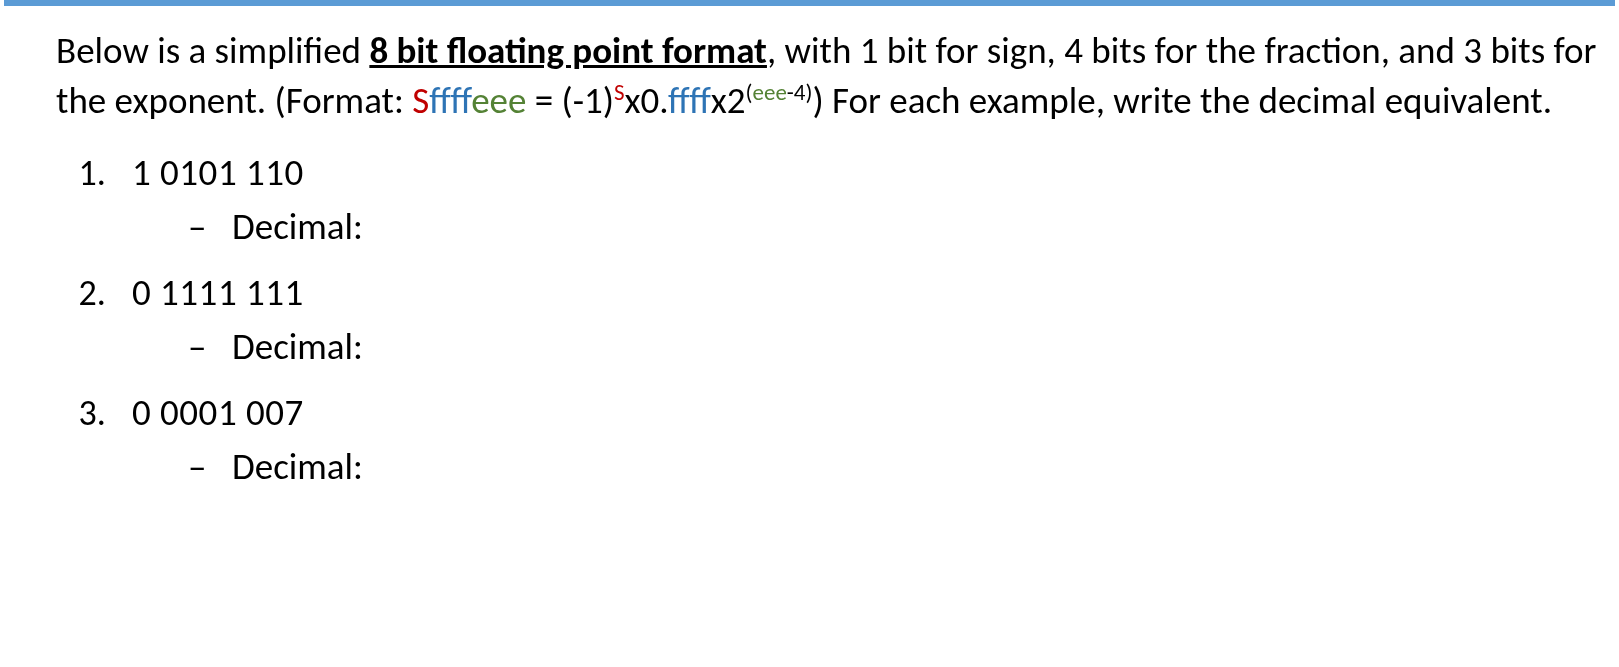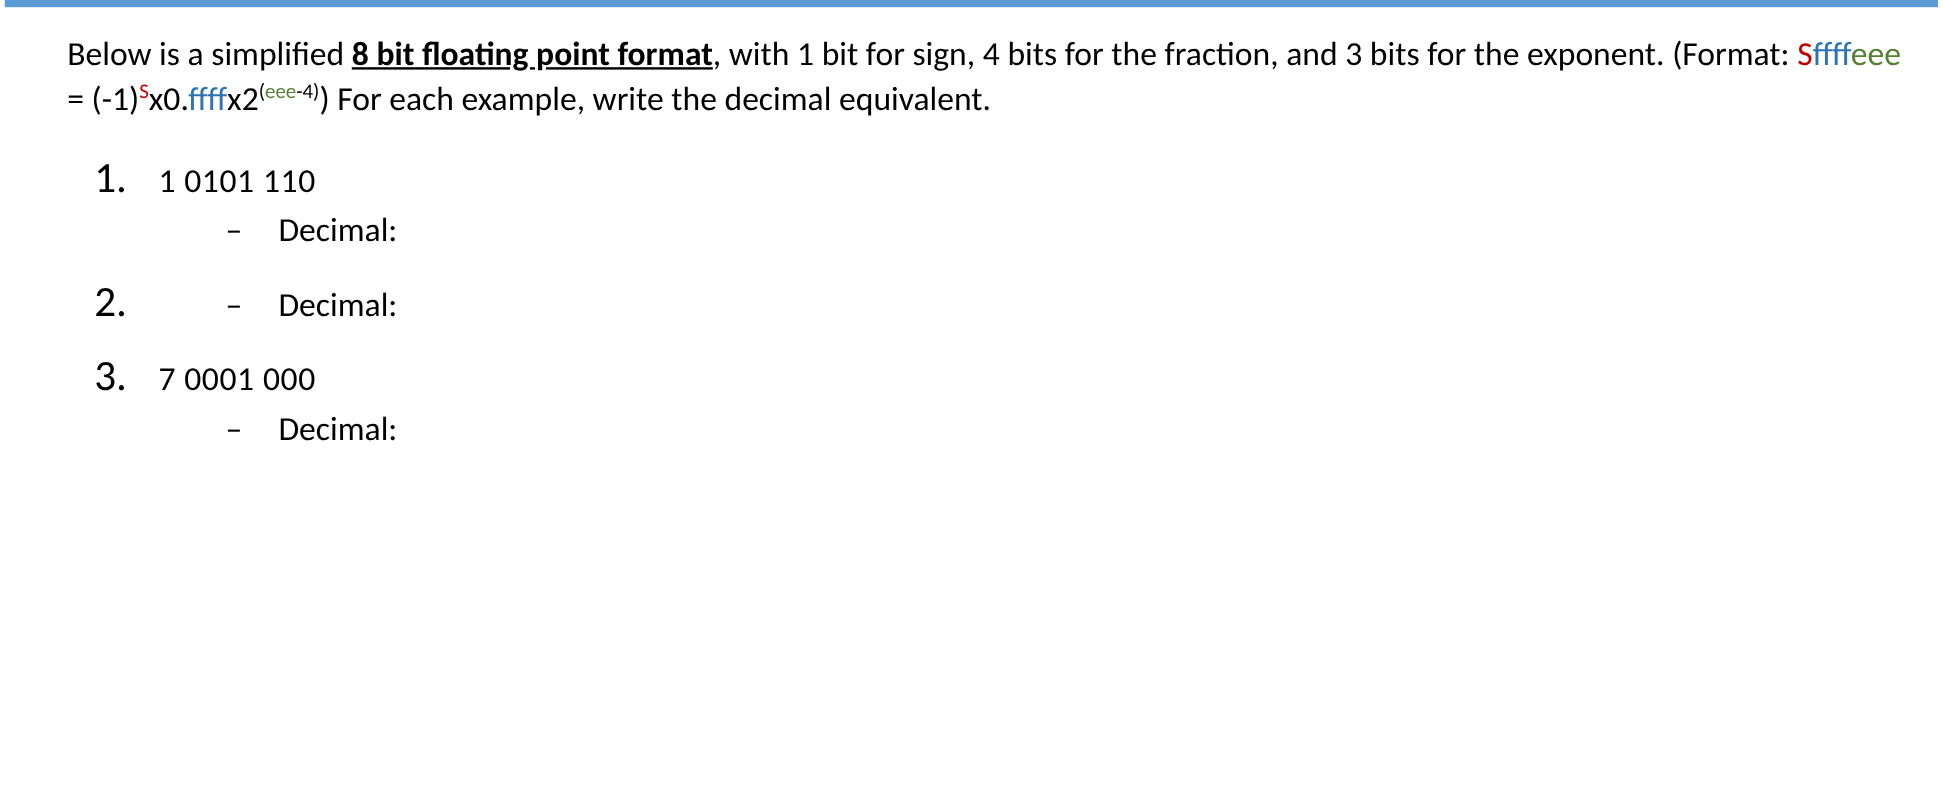--- a/index.html
+++ b/index.html
@@ -10,21 +10,21 @@
     background: #ffffff;
     font-family: Calibri, "Segoe UI", Arial, sans-serif;
     color: #000000;
   }
   .page-border-top {
     border-top: 6px solid #5b9bd5;
     margin: 0 4px 2px 4px;
   }
   .content {
     padding: 18px 20px 0 56px;
-    font-size: 28px;
+    font-size: 37px;
     line-height: 1.35;
   }
   .intro {
     margin-bottom: 22px;
   }
   .bold-underline {
     font-weight: 700;
     text-decoration: underline;
   }
   .clr-S { color: #c00000; }
@@ -74,27 +74,28 @@
 
   <ol class="problems">
     <li>
       <span class="bits">1 0101 110</span>
       <div class="dash-line">
         <span class="dash">–</span>
         <span>Decimal:</span>
       </div>
     </li>
     <li>
+      <span class="bits">0 1111 111</span>
       <div class="dash-line">
         <span class="dash">–</span>
         <span>Decimal:</span>
       </div>
     </li>
     <li>
-      <span class="bits">7 0001 000</span>
+      <span class="bits">0 0001 007</span>
       <div class="dash-line">
         <span class="dash">–</span>
         <span>Decimal:</span>
       </div>
     </li>
   </ol>
 
 </div>
 
 </body></html>

